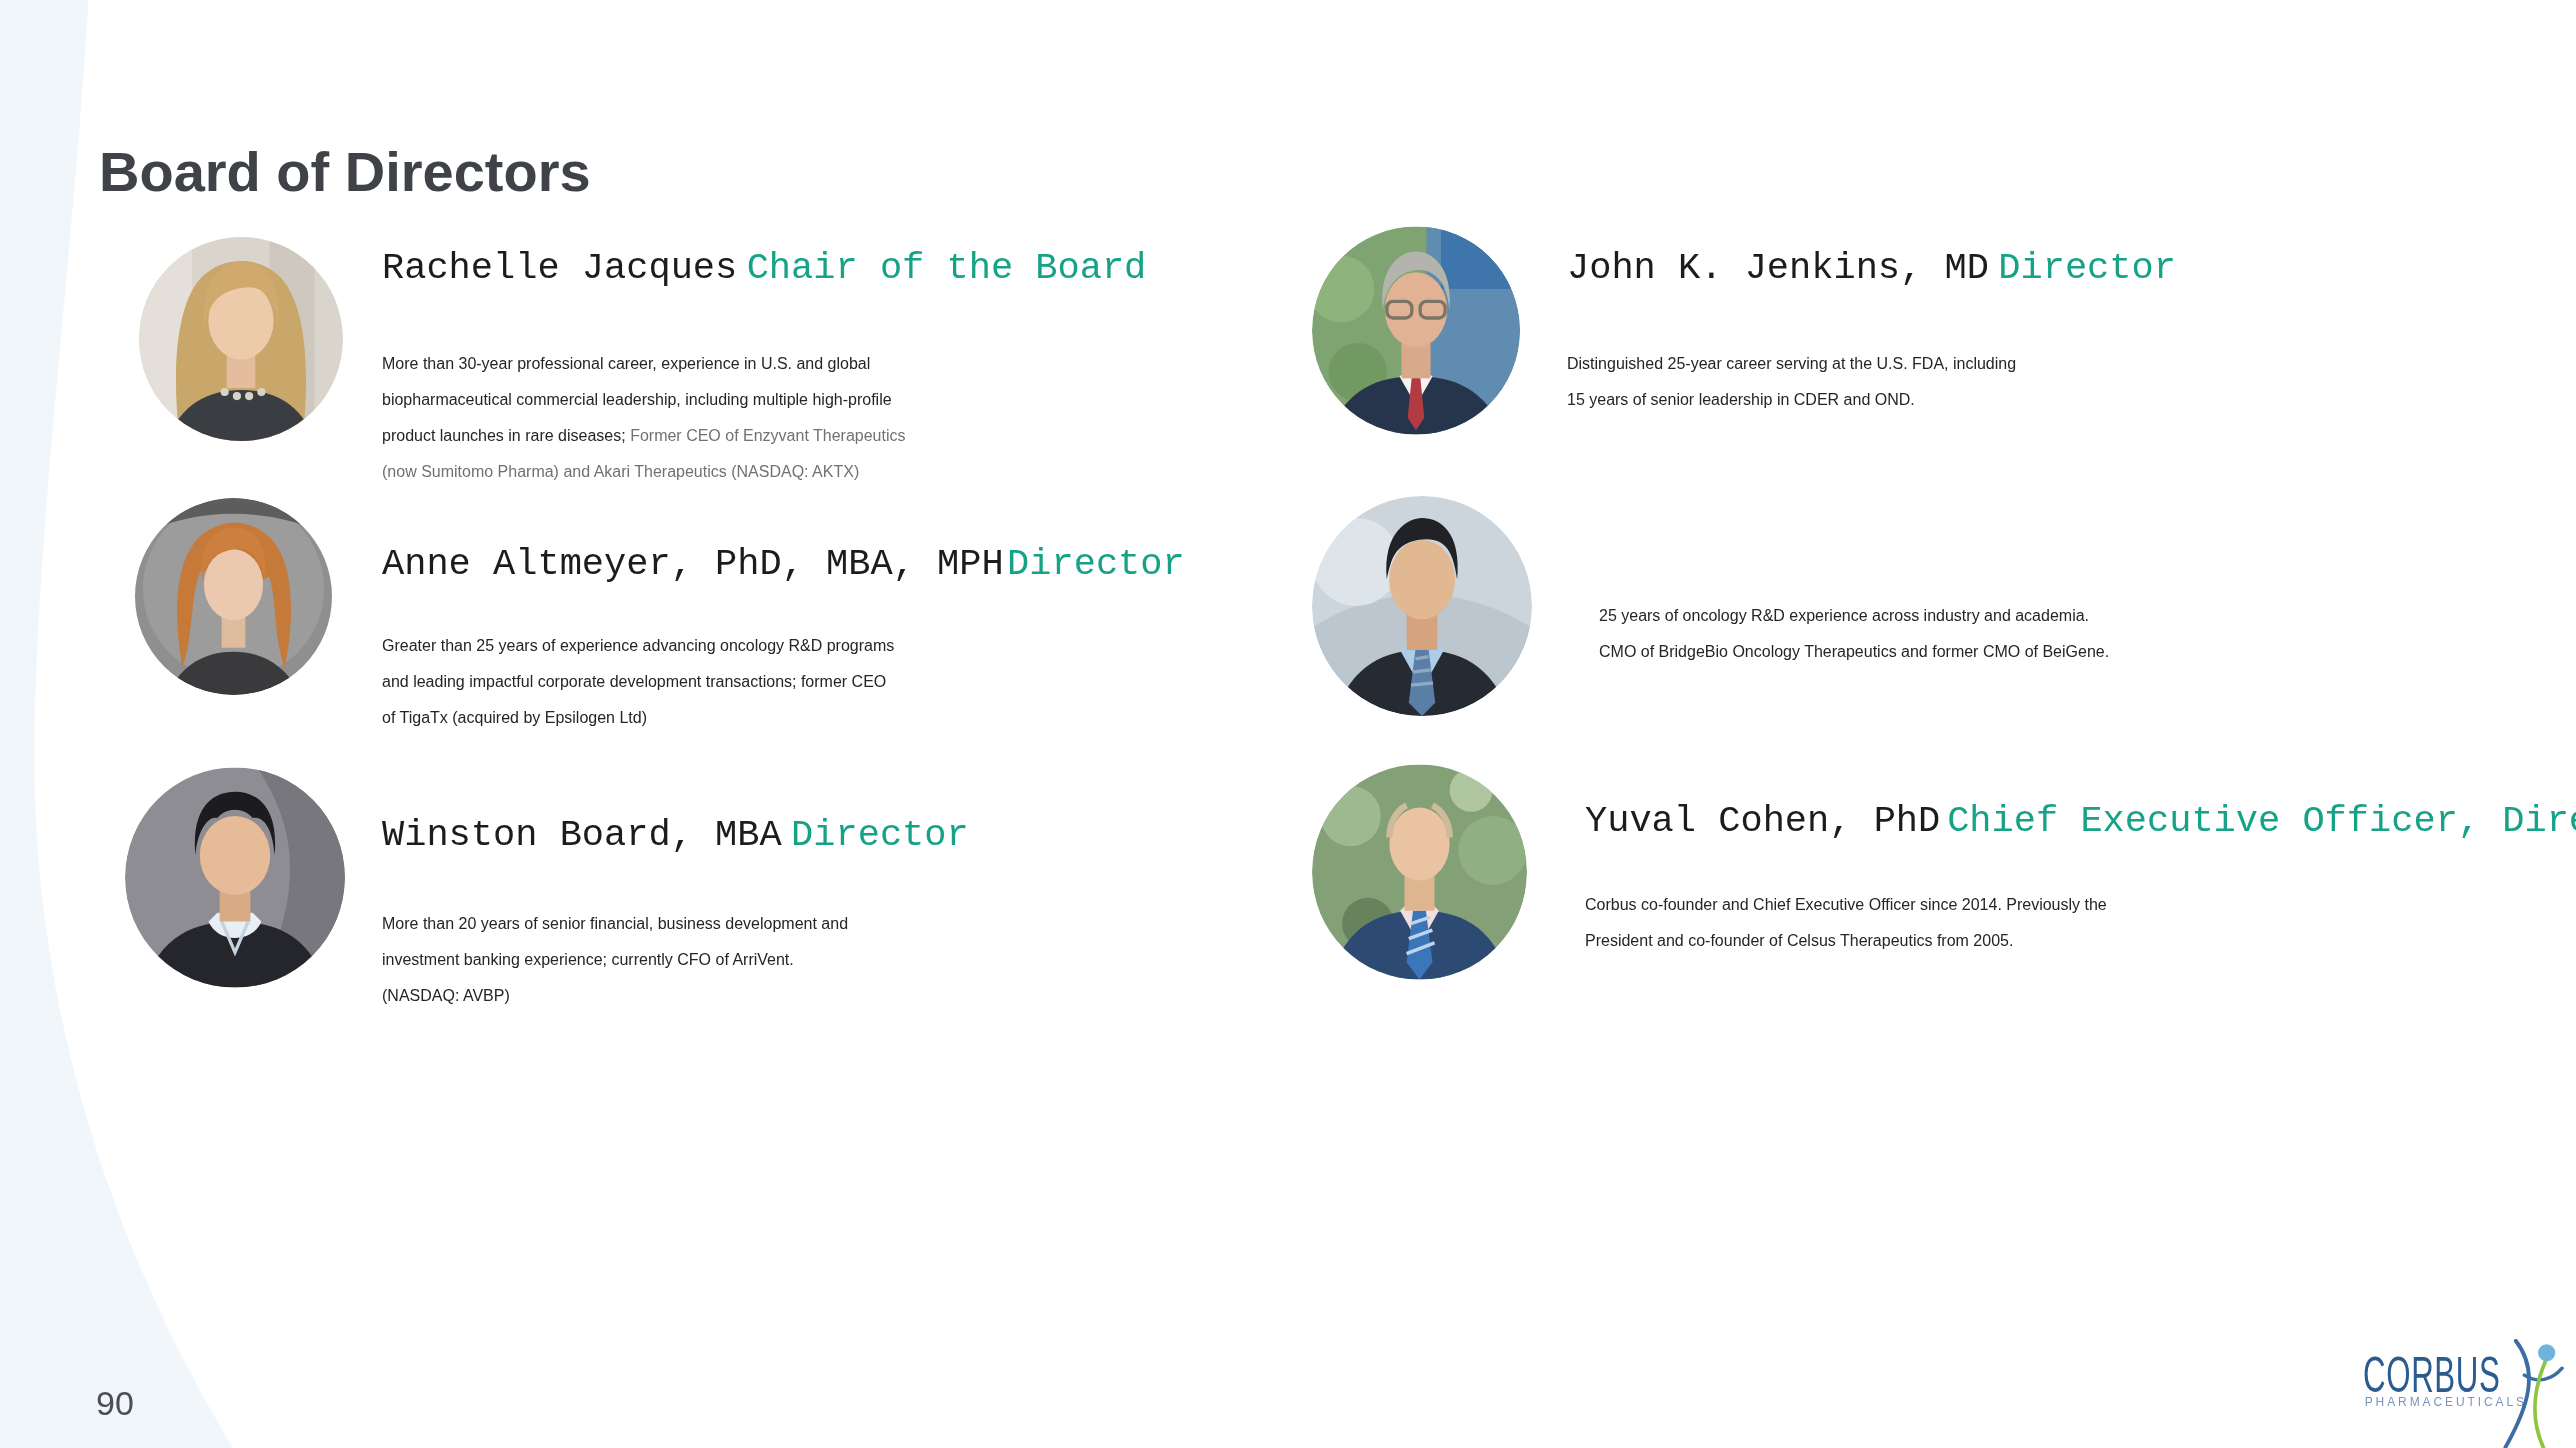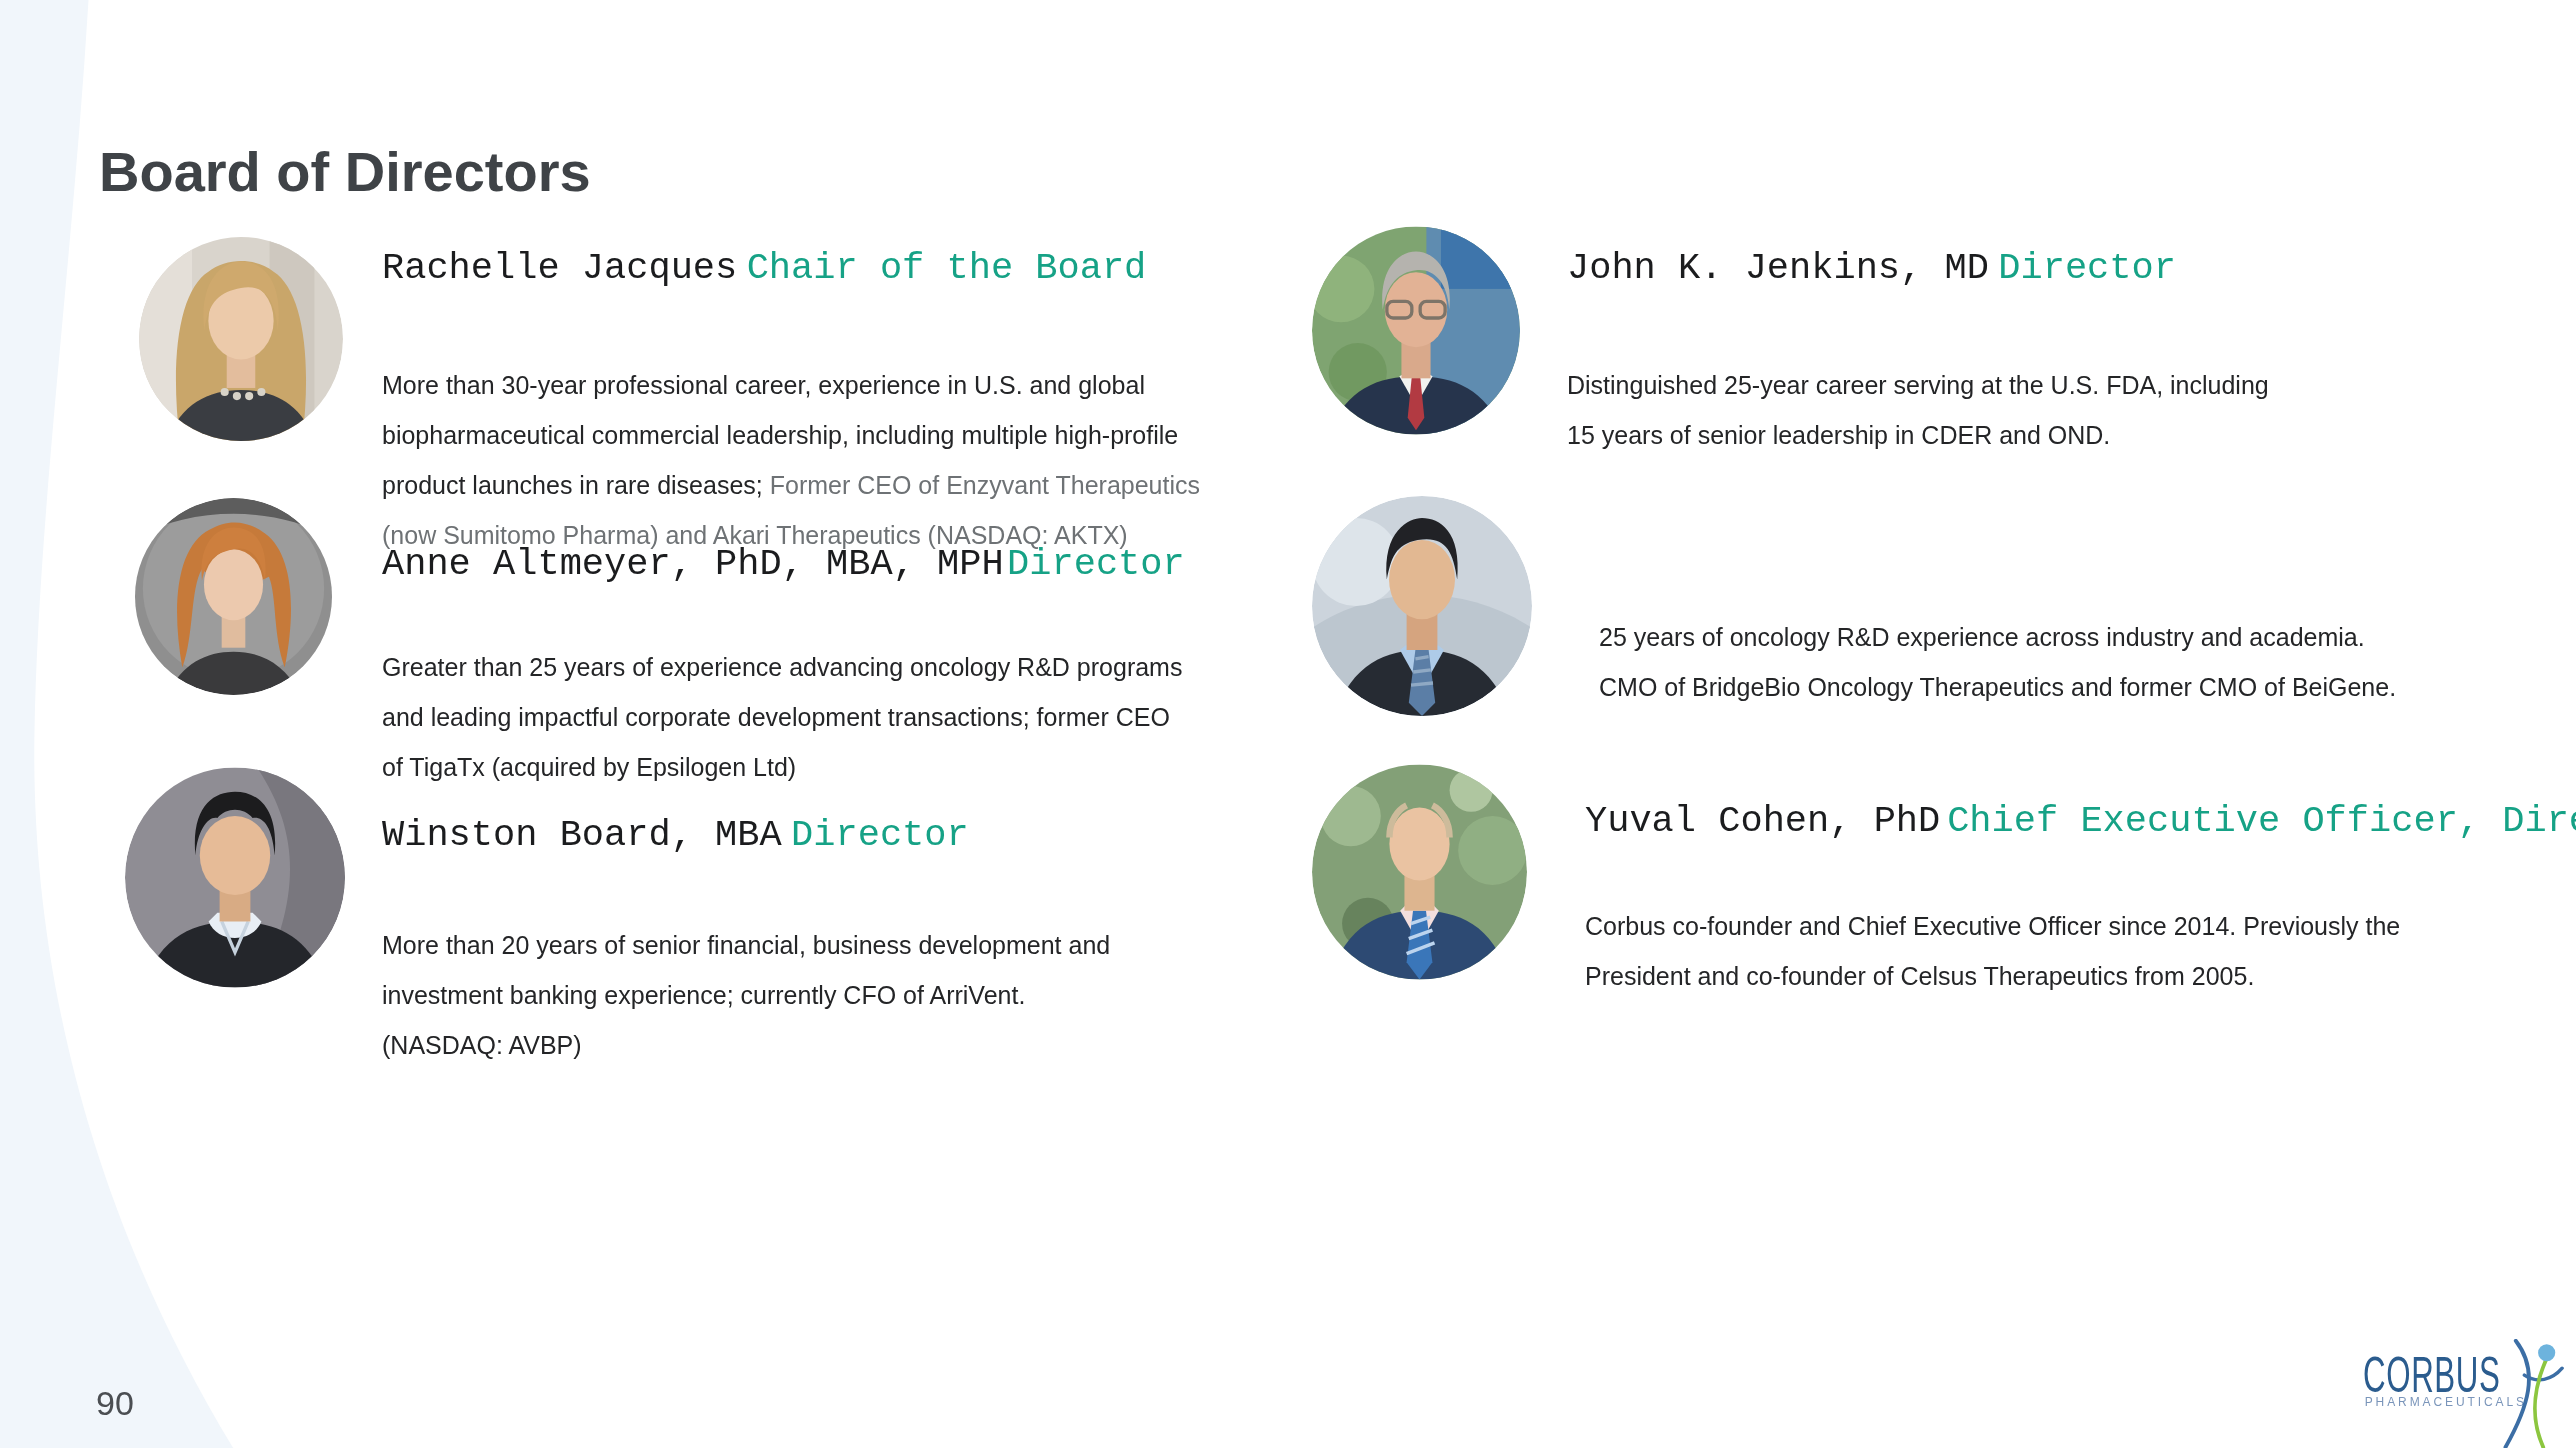--- a/index.html
+++ b/index.html
@@ -14,21 +14,21 @@
   .page-title{
     position:absolute;left:99px;top:101px;
     font-size:56px;color:var(--title);letter-spacing:0;
   }
   .card{position:absolute;}
   .avatar{position:absolute;border-radius:50%;overflow:hidden;display:block;}
   .txt{position:absolute;}
   .nameline{white-space:nowrap;font-size:37px;color:var(--name);font-family:Liberation Mono, monospace;}
   .role{color:var(--accent);margin-left:9.4px;}
   .bio{
-    font-size:25px;line-height:50px;color:var(--body);
+    font-size:16px;line-height:36px;color:var(--body);
     white-space:pre-line;width:962px;margin-top:0;
   }
   .bio .muted{color:var(--muted);}
   .page-num{position:absolute;left:96px;top:1384px;font-size:34px;color:#4b4e52;}
   .logo{position:absolute;left:2363px;top:1346px;width:206px;height:99px;}
   .logo-word{
     position:absolute;left:0;top:0;font-size:46px;color:var(--logo-blue);
     transform:scaleX(.68) scaleY(1.08);transform-origin:left top;letter-spacing:0.9px;white-space:nowrap;
   }
   .logo-sub{

